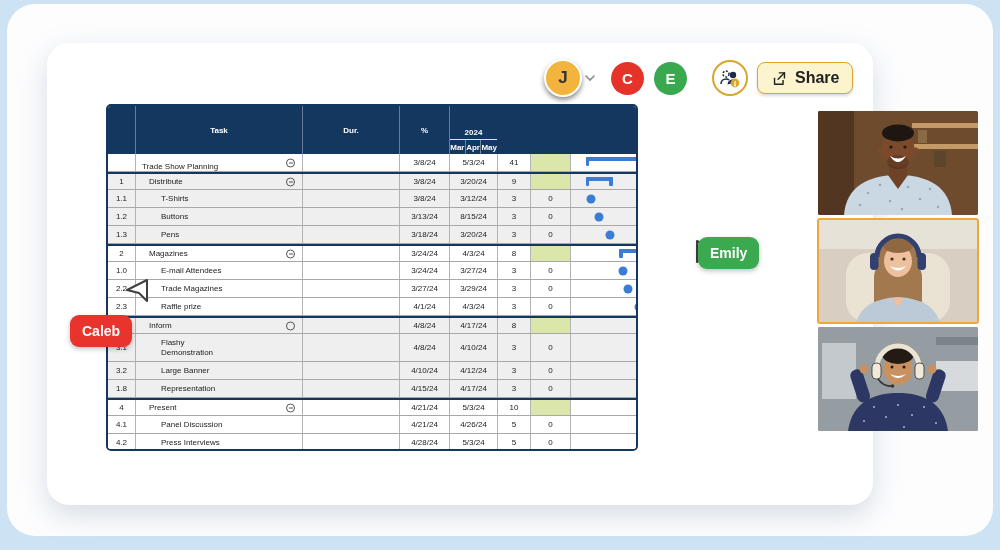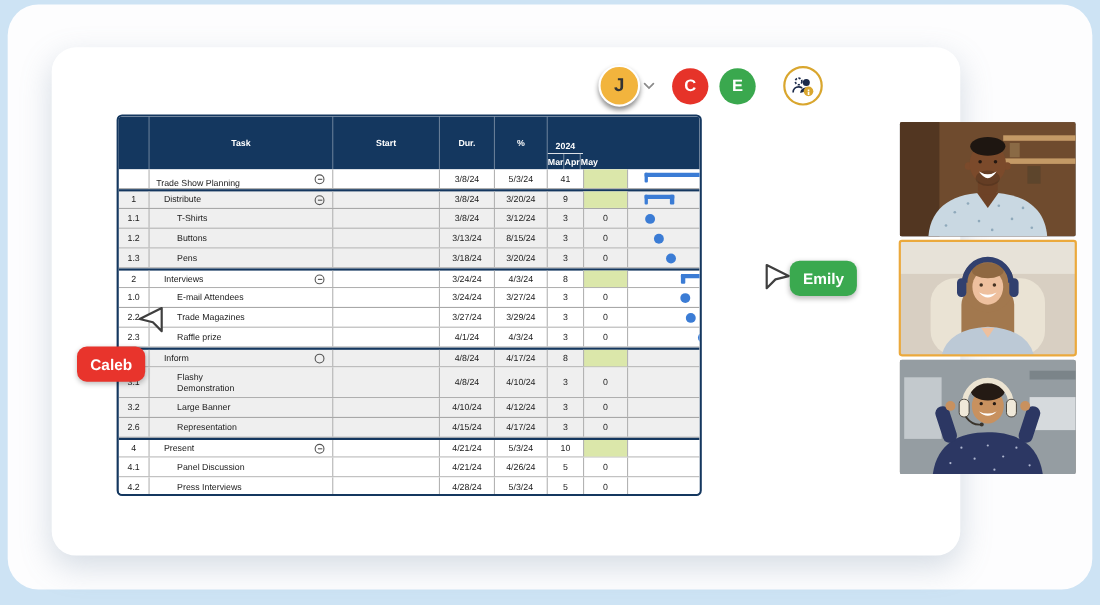--- a/index.html
+++ b/index.html
@@ -81,26 +81,33 @@
       <circle cx="8" cy="8" r="3" fill="none" stroke="#1b2a4a" stroke-width="1.5" stroke-dasharray="2 1.4"></circle>
       <circle cx="15" cy="9" r="3.2" fill="#1b2a4a"></circle>
       <path d="M3 18c0-3 2.2-5 5-5 1.3 0 2.4.4 3.2 1" fill="none" stroke="#1b2a4a" stroke-width="1.5"></path>
       <path d="M9.5 18.5c0-3 2.4-5 5.5-5 2 0 3.6.8 4.5 2.2" fill="#1b2a4a"></path>
       <circle cx="17" cy="17" r="4.4" fill="#d9a62e"></circle>
       <rect x="16.3" y="15.4" width="1.5" height="1.5" fill="#fff"></rect>
       <rect x="16.3" y="17.4" width="1.5" height="3" fill="#fff"></rect>
     </svg>
   </div>
 
+  <button class="share-btn">
+    <svg width="17" height="17" viewBox="0 0 24 24">
+      <path d="M5 11 v9 h12 v-6" fill="none" stroke="#222" stroke-width="2" stroke-linejoin="round"></path>
+      <path d="M11 4 h8 v8" fill="none" stroke="#222" stroke-width="2" stroke-linejoin="round"></path>
+      <path d="M19 4 L10 13" fill="none" stroke="#222" stroke-width="2" stroke-linecap="round"></path>
+    </svg>
+    <span>Share</span>
+  </button>
 
   <div class="gtable">
     <div class="thead">
       <div class="hcell"></div>
       <div class="hcell">Task</div>
-      <div class="hcell">Start</div>
       <div class="hcell">Dur.</div>
       <div class="hcell">%</div>
       <div class="gantt-head">
         <div class="gh-year">2024</div>
         <div class="gh-months">
           <div>Mar</div>
           <div>Apr</div>
           <div>May</div>
         </div>
       </div>
@@ -184,21 +191,21 @@
           <div class="tcell cell-pct">0</div>
           <div class="tcell cell-gantt">
             <div class="mline" style="left: 64.7px;"></div>
             <div class="mline" style="left: 127.3px;"></div>
             <div class="gdot" style="left: 38.6px;"></div>
           </div>
         </div>
         <div class="trow shade-white gstart">
           <div class="tcell cell-wbs">2</div>
           <div class="tcell cell-task lvl1">
-            <span class="tlabel">Interviews</span>
+            <span class="tlabel">Magazines</span>
             <span class="toggle minus"></span>
           </div>
           <div class="tcell cell-assigned"></div>
           <div class="tcell cell-start">3/24/24</div>
           <div class="tcell cell-end">4/3/24</div>
           <div class="tcell cell-dur">8</div>
           <div class="tcell cell-pct green"></div>
           <div class="tcell cell-gantt">
             <div class="mline" style="left: 64.7px;"></div>
             <div class="mline" style="left: 127.3px;"></div>
@@ -297,21 +304,21 @@
           <div class="tcell cell-end">4/12/24</div>
           <div class="tcell cell-dur">3</div>
           <div class="tcell cell-pct">0</div>
           <div class="tcell cell-gantt">
             <div class="mline" style="left: 64.7px;"></div>
             <div class="mline" style="left: 127.3px;"></div>
             <div class="gdot" style="left: 86.6px;"></div>
           </div>
         </div>
         <div class="trow shade-gray">
-          <div class="tcell cell-wbs">2.6</div>
+          <div class="tcell cell-wbs">1.8</div>
           <div class="tcell cell-task lvl2">
             <span class="tlabel">Representation</span>
           </div>
           <div class="tcell cell-assigned"></div>
           <div class="tcell cell-start">4/15/24</div>
           <div class="tcell cell-end">4/17/24</div>
           <div class="tcell cell-dur">3</div>
           <div class="tcell cell-pct">0</div>
           <div class="tcell cell-gantt">
             <div class="mline" style="left: 64.7px;"></div>
@@ -371,21 +378,21 @@
       </div>
   </div>
 
   <div class="cursor-label" style="left: 70px; top: 278px; background: rgb(232, 52, 44); margin-top: 37px;">Caleb</div>
   <svg class="cursor-arrow" style="left:123px; top:277px;" width="27" height="27" viewBox="0 0 27 27">
     <polygon points="24,3 4,13 16,16 24,24" fill="#fff" stroke="#3f3f3f" stroke-width="2" stroke-linejoin="round"></polygon>
   </svg>
   <svg class="cursor-arrow" style="left:694px; top:238px;" width="27" height="27" viewBox="0 0 27 27">
     <polygon points="3,3 23,13 11,16 3,24" fill="#fff" stroke="#3f3f3f" stroke-width="2" stroke-linejoin="round"></polygon>
   </svg>
-  <div class="cursor-label" style="left: 718px; top: 237px; background: rgb(58, 169, 79);">Emily</div>
+  <div class="cursor-label" style="left: 698px; top: 237px; background: rgb(58, 169, 79);">Emily</div>
 
   <div class="videos">
     <div class="video-tile">
       <svg width="160" height="104" viewBox="0 0 160 104">
         <rect width="160" height="104" fill="#6f4b2e"></rect>
         <rect width="36" height="104" fill="#523621"></rect>
         <rect x="94" y="12" width="66" height="5" fill="#c49a66"></rect>
         <rect x="94" y="33" width="66" height="5" fill="#c49a66"></rect>
         <rect x="100" y="19" width="9" height="13" fill="#8a6a45"></rect>
         <rect x="116" y="40" width="12" height="16" fill="#5d452c"></rect>

